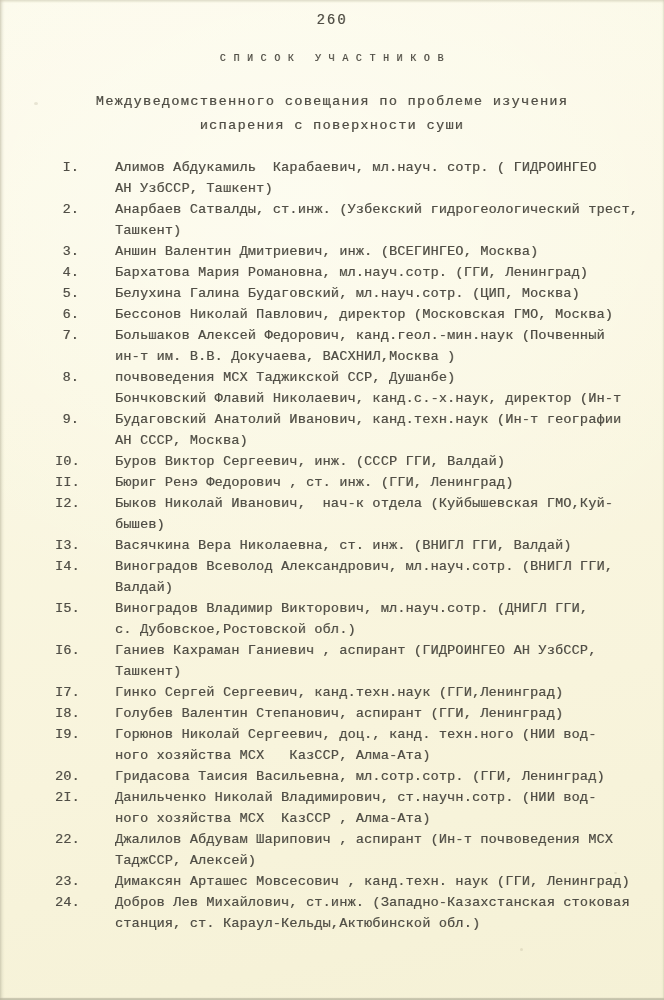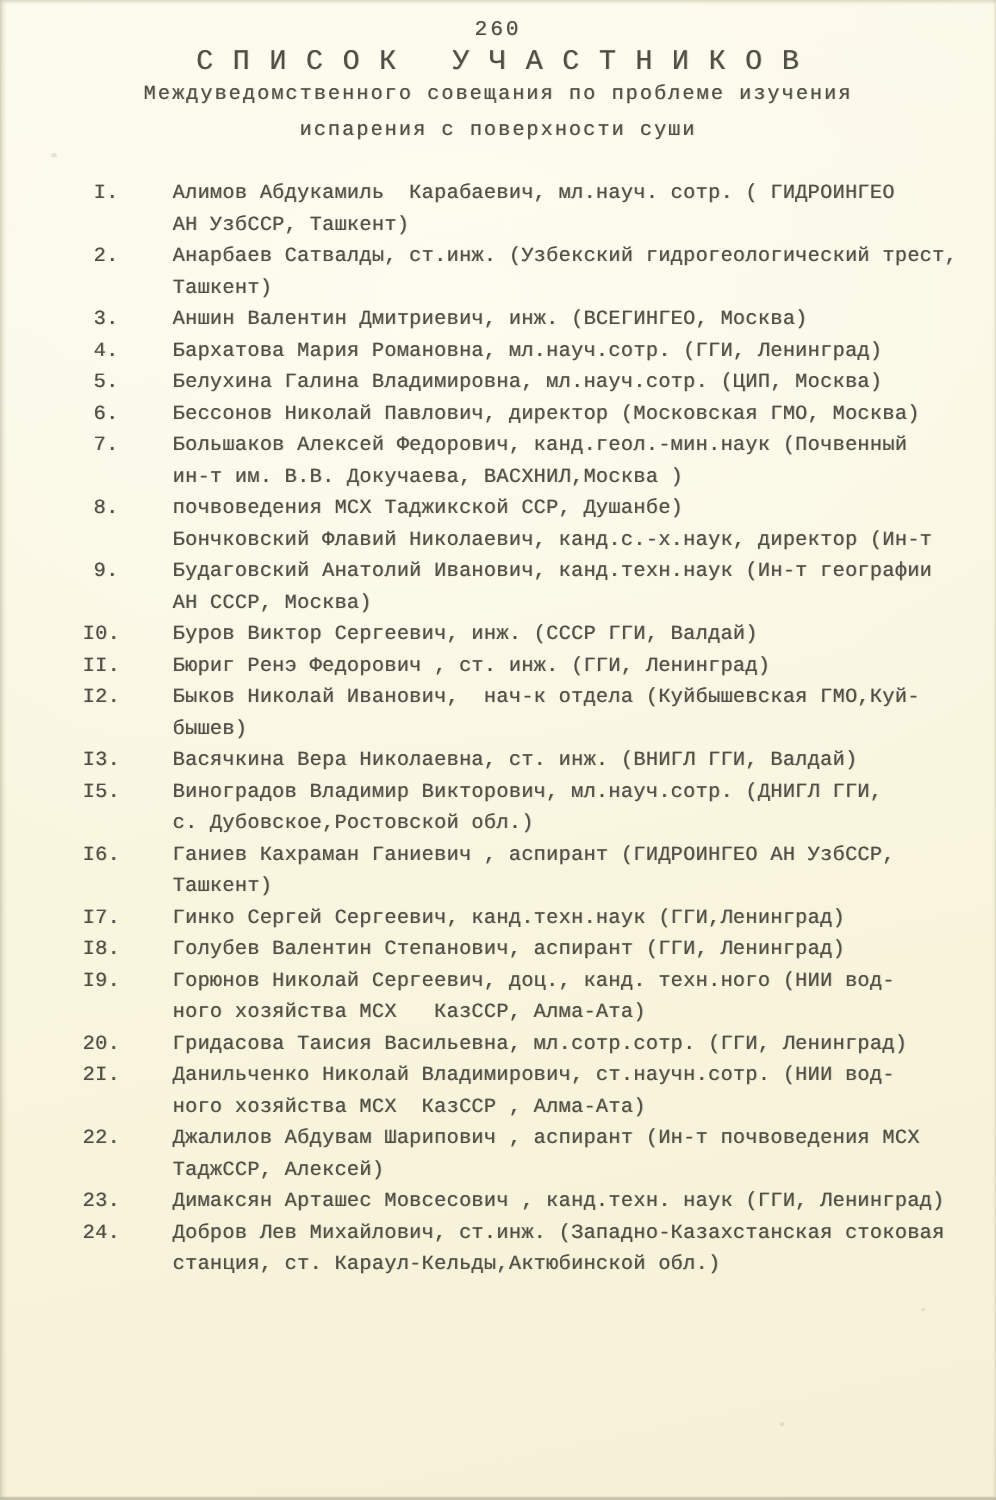--- a/index.html
+++ b/index.html
@@ -28,35 +28,35 @@
     text-shadow: 0.5px 0.3px 0.5px rgba(80,78,66,0.50);
   }
   .page-number {
     padding-top: 11px;
     text-align: center;
     font-size: 14px;
     letter-spacing: 2px;
     line-height: 18px;
   }
   .doc-title {
-    margin-top: 3px;
+    margin-top: 20px;
     text-align: center;
-    font-size: 19px;
+    font-size: 10px;
     letter-spacing: 0.8px;
     line-height: 19px;
     white-space: pre;
   }
   .doc-subtitle {
     text-align: center;
     font-size: 13.5px;
     letter-spacing: 1.35px;
     line-height: 24px;
     white-space: pre;
   }
-  .doc-subtitle.first { margin-top: 1px; font-family: Liberation Mono, monospace; }
+  .doc-subtitle.first { margin-top: 22px; font-family: Liberation Mono, monospace; }
   .participant-list {
     margin: 19px 28px 0 55px;
     font-size: 13.5px;
     letter-spacing: 0.2px;
     line-height: 21px;
   }
   .entry {
     display: flex;
     align-items: flex-start;
   }
@@ -119,21 +119,21 @@
       </div>
       <div class="entry">
         <span class="num">4.</span>
         <span class="txt">
           <div class="line">Бархатова Мария Романовна, мл.науч.сотр. (ГГИ, Ленинград)</div>
         </span>
       </div>
       <div class="entry">
         <span class="num">5.</span>
         <span class="txt">
-          <div class="line">Белухина Галина Владимировна, мл.науч.сотр. (ЦИП, Москва)</div>
+          <div class="line">Белухина Галина Будаговский, мл.науч.сотр. (ЦИП, Москва)</div>
         </span>
       </div>
       <div class="entry">
         <span class="num">6.</span>
         <span class="txt">
           <div class="line">Бессонов Николай Павлович, директор (Московская ГМО, Москва)</div>
         </span>
       </div>
       <div class="entry">
         <span class="num">7.</span>
@@ -175,20 +175,27 @@
           <div class="line">бышев)</div>
         </span>
       </div>
       <div class="entry">
         <span class="num">I3.</span>
         <span class="txt">
           <div class="line">Васячкина Вера Николаевна, ст. инж. (ВНИГЛ ГГИ, Валдай)</div>
         </span>
       </div>
       <div class="entry">
+        <span class="num">I4.</span>
+        <span class="txt">
+          <div class="line">Виноградов Всеволод Александрович, мл.науч.сотр. (ВНИГЛ ГГИ,</div>
+          <div class="line">Валдай)</div>
+        </span>
+      </div>
+      <div class="entry">
         <span class="num">I5.</span>
         <span class="txt">
           <div class="line">Виноградов Владимир Викторович, мл.науч.сотр. (ДНИГЛ ГГИ,</div>
           <div class="line">с. Дубовское,Ростовской обл.)</div>
         </span>
       </div>
       <div class="entry">
         <span class="num">I6.</span>
         <span class="txt">
           <div class="line">Ганиев Кахраман Ганиевич , аспирант (ГИДРОИНГЕО АН УзбССР,</div>

